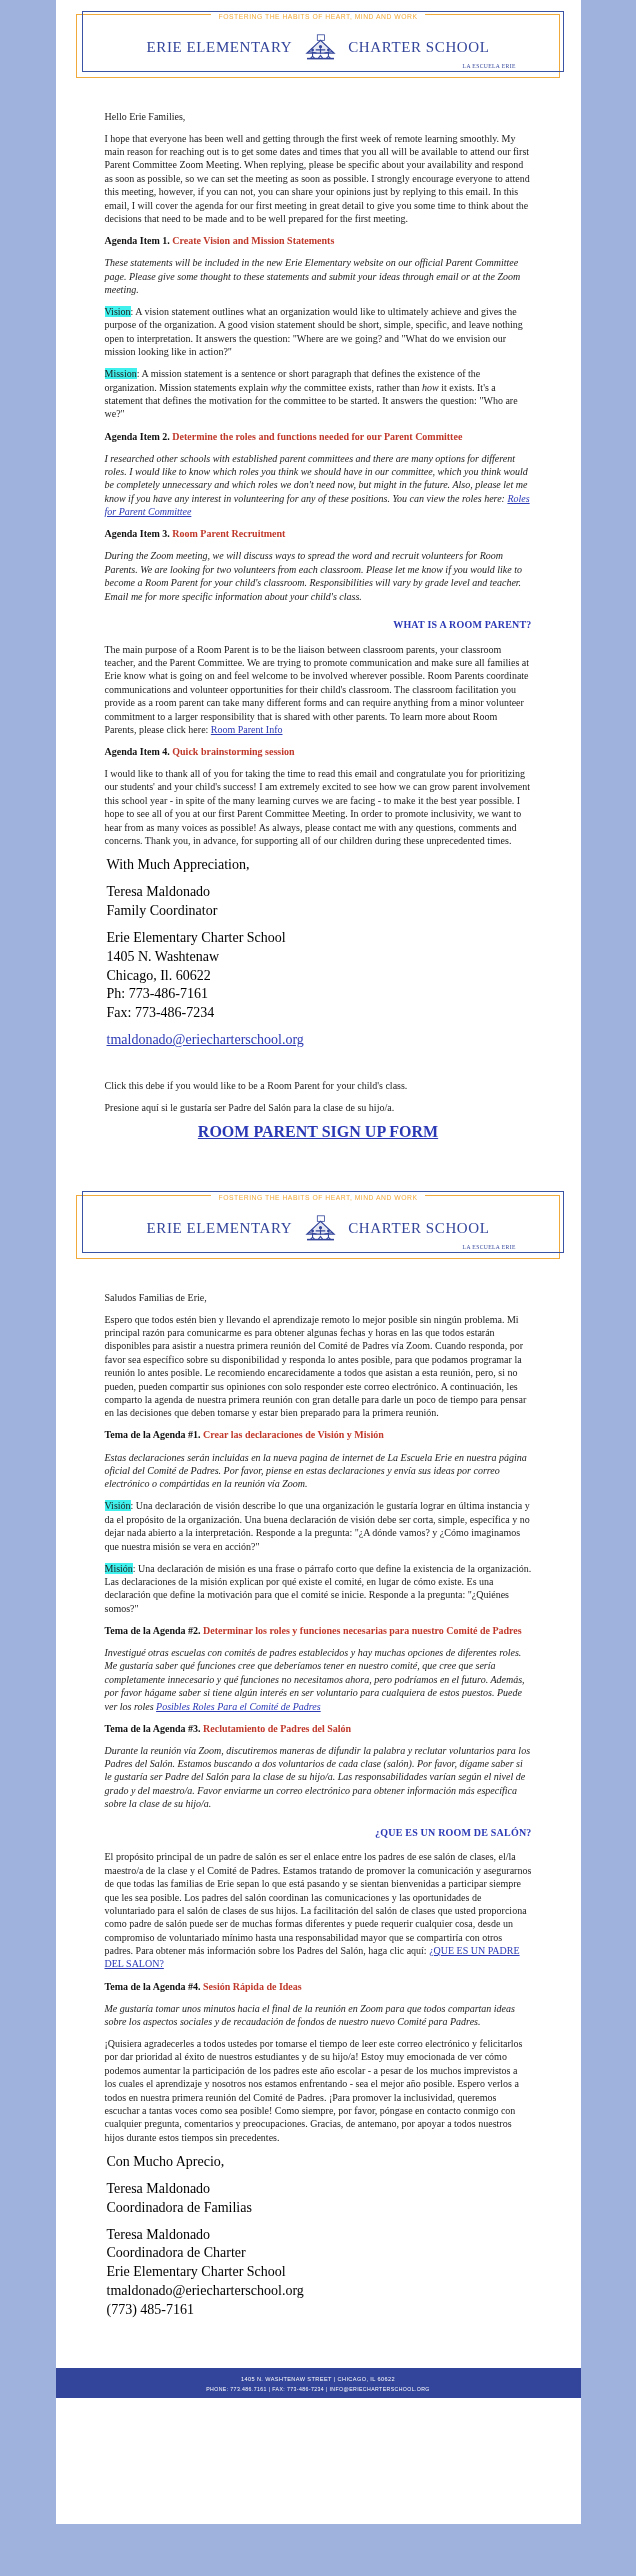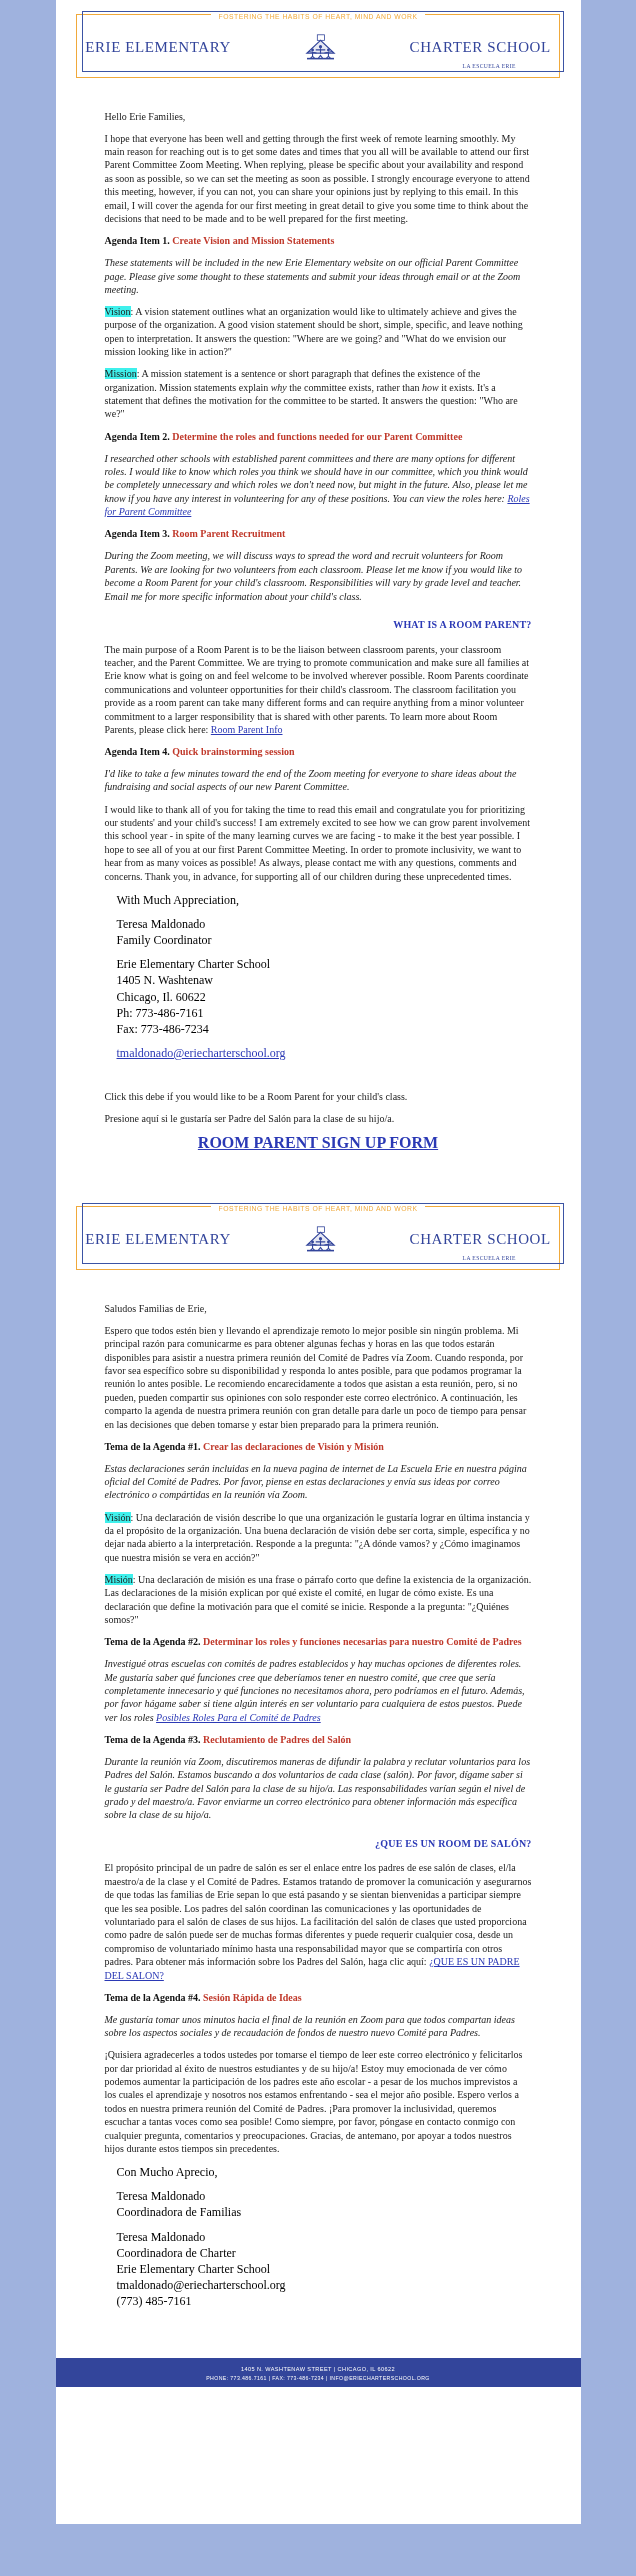--- a/index.html
+++ b/index.html
@@ -56,21 +56,21 @@
     font-family:"Liberation Sans", sans-serif;
     font-size:6.8px;
     letter-spacing:0.5px;
     font-weight:400;
     position:relative;
     z-index:3;
   }
   .logo-row{
     display:flex;
     align-items:center;
-    justify-content:space-between;
+    justify-content:center;
     gap:9.5px;
     padding:9.5px 0 4.8px 0;
     position:relative;
     z-index:2;
   }
   .logo-word{
     color:#33459b;
     font-family:"Liberation Serif", serif;
     font-size:15px;
     letter-spacing:0.6px;
@@ -111,21 +111,21 @@
   a.lnk{ color:#2b39b5; text-decoration:underline; }
   .center { text-align:center; }
   h2.section{
     text-align:right;
     color:#2b39b5;
     font-weight:bold;
     font-size:10px;
     margin:16px 0 12.7px 0;
     letter-spacing:0.2px;
   }
-  .signoff{ font-size:12px; line-height:1.35; margin:0 0 8px 12px; }
+  .signoff{ font-size:14px; line-height:1.35; margin:0 0 8px 2px; }
   .bigcenterlink{
     text-align:center;
     margin:4.8px 0 0 0;
   }
   .bigcenterlink a{
     color:#2b39b5;
     font-weight:bold;
     font-size:16px;
     text-decoration:underline;
   }
@@ -230,21 +230,20 @@
       <h2 class="section">WHAT IS A ROOM PARENT?</h2>
 
       <p class="t">
         <span>The main purpose of a Room Parent is to be the liaison between classroom parents, your classroom teacher, and the Parent Committee. We are trying to promote communication and make sure all families at Erie know what is going on and feel welcome to be involved wherever possible. Room Parents coordinate communications and volunteer opportunities for their child's classroom. The classroom facilitation you provide as a room parent can take many different forms and can require anything from a minor volunteer commitment to a larger responsibility that is shared with other parents. To learn more about Room Parents, please click here: </span><a class="lnk" href="#">Room Parent Info</a>
       </p>
 
       <p class="t tight">
         <span class="agenda-label">Agenda Item 4</span><span class="agenda-label">.</span>
         <span class="agenda-title">Quick brainstorming session</span>
       </p>
-      <p class="t it">I'd like to take a few minutes toward the end of the Zoom meeting for everyone to share ideas about the fundraising and social aspects of our new Parent Committee.</p>
 
       <p class="t">I would like to thank all of you for taking the time to read this email and congratulate you for prioritizing our students' and your child's success! I am extremely excited to see how we can grow parent involvement this school year - in spite of the many learning curves we are facing - to make it the best year possible. I hope to see all of you at our first Parent Committee Meeting. In order to promote inclusivity, we want to hear from as many voices as possible! As always, please contact me with any questions, comments and concerns. Thank you, in advance, for supporting all of our children during these unprecedented times.</p>
 
       <p class="signoff">With Much Appreciation,</p>
       <p class="signoff">
         <span>Teresa Maldonado</span><br>
         <span>Family Coordinator</span>
       </p>
       <p class="signoff">
         <span>Erie Elementary Charter School</span><br>

